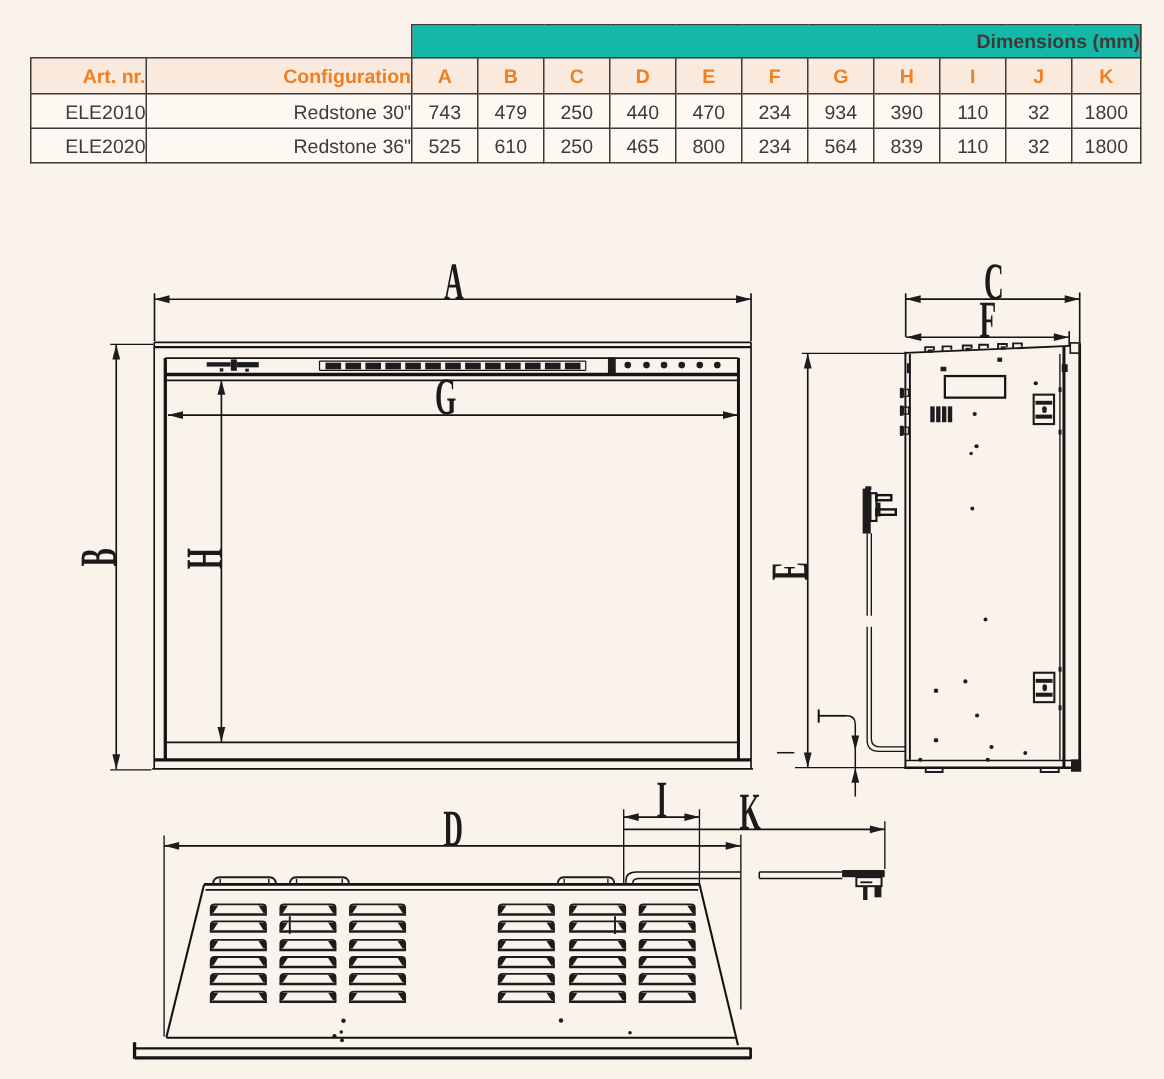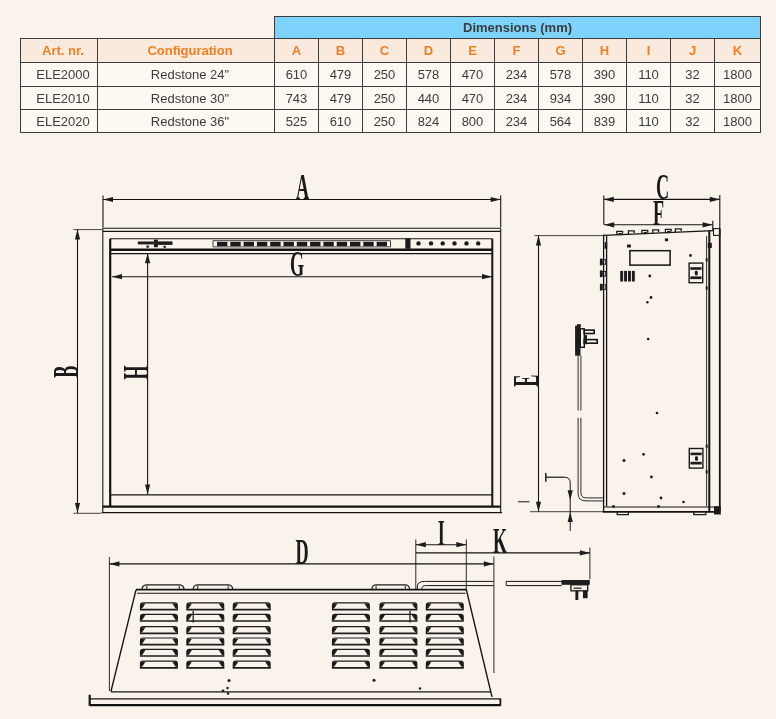--- a/index.html
+++ b/index.html
@@ -1,22 +1,22 @@
 <!DOCTYPE html>
 <html><head>
 <meta charset="utf-8">
 <style>
 html,body{margin:0;padding:0}
 body{width:776px;height:719px;background:#faf3ec;font-family:"Liberation Sans",sans-serif;position:relative;overflow:hidden}
 table{position:absolute;left:20px;top:16px;border-collapse:collapse;table-layout:fixed;width:740px}
 td{border:1px solid #3b3b3b;font-size:13px;color:#3c3c3c;padding:0;background:#fdf8f2;vertical-align:middle}
 td.noborder{border:none;background:transparent}
-td.dimhdr{text-align:center;font-weight:bold;background:#7dd3fc}
+td.dimhdr{text-align:right;font-weight:bold;background:#14b8a6}
 td.h{background:#faeadd;color:#ee7f22;font-weight:bold}
-td.l{text-align:center;padding-left:8px}
+td.l{text-align:right;padding-left:8px}
 td.c{text-align:center}
 svg{position:absolute;left:0;top:0}
 </style>
 </head>
 <body>
 <table>
 <colgroup>
 <col style="width:77px">
       <col style="width:177px">
 <col style="width:44px">
@@ -44,35 +44,20 @@
         <td class="h c">C</td>
         <td class="h c">D</td>
         <td class="h c">E</td>
         <td class="h c">F</td>
         <td class="h c">G</td>
         <td class="h c">H</td>
         <td class="h c">I</td>
         <td class="h c">J</td>
         <td class="h c">K</td>
       </tr>
-<tr style="height:24px">
-        <td class="l">ELE2000</td>
-        <td class="l">Redstone 24"</td>
-        <td class="c">610</td>
-        <td class="c">479</td>
-        <td class="c">250</td>
-        <td class="c">578</td>
-        <td class="c">470</td>
-        <td class="c">234</td>
-        <td class="c">578</td>
-        <td class="c">390</td>
-        <td class="c">110</td>
-        <td class="c">32</td>
-        <td class="c">1800</td>
-      </tr>
 <tr style="height:23px">
         <td class="l">ELE2010</td>
         <td class="l">Redstone 30"</td>
         <td class="c">743</td>
         <td class="c">479</td>
         <td class="c">250</td>
         <td class="c">440</td>
         <td class="c">470</td>
         <td class="c">234</td>
         <td class="c">934</td>
@@ -80,21 +65,21 @@
         <td class="c">110</td>
         <td class="c">32</td>
         <td class="c">1800</td>
       </tr>
 <tr style="height:23px">
         <td class="l">ELE2020</td>
         <td class="l">Redstone 36"</td>
         <td class="c">525</td>
         <td class="c">610</td>
         <td class="c">250</td>
-        <td class="c">824</td>
+        <td class="c">465</td>
         <td class="c">800</td>
         <td class="c">234</td>
         <td class="c">564</td>
         <td class="c">839</td>
         <td class="c">110</td>
         <td class="c">32</td>
         <td class="c">1800</td>
       </tr>
 </tbody>
   </table>

